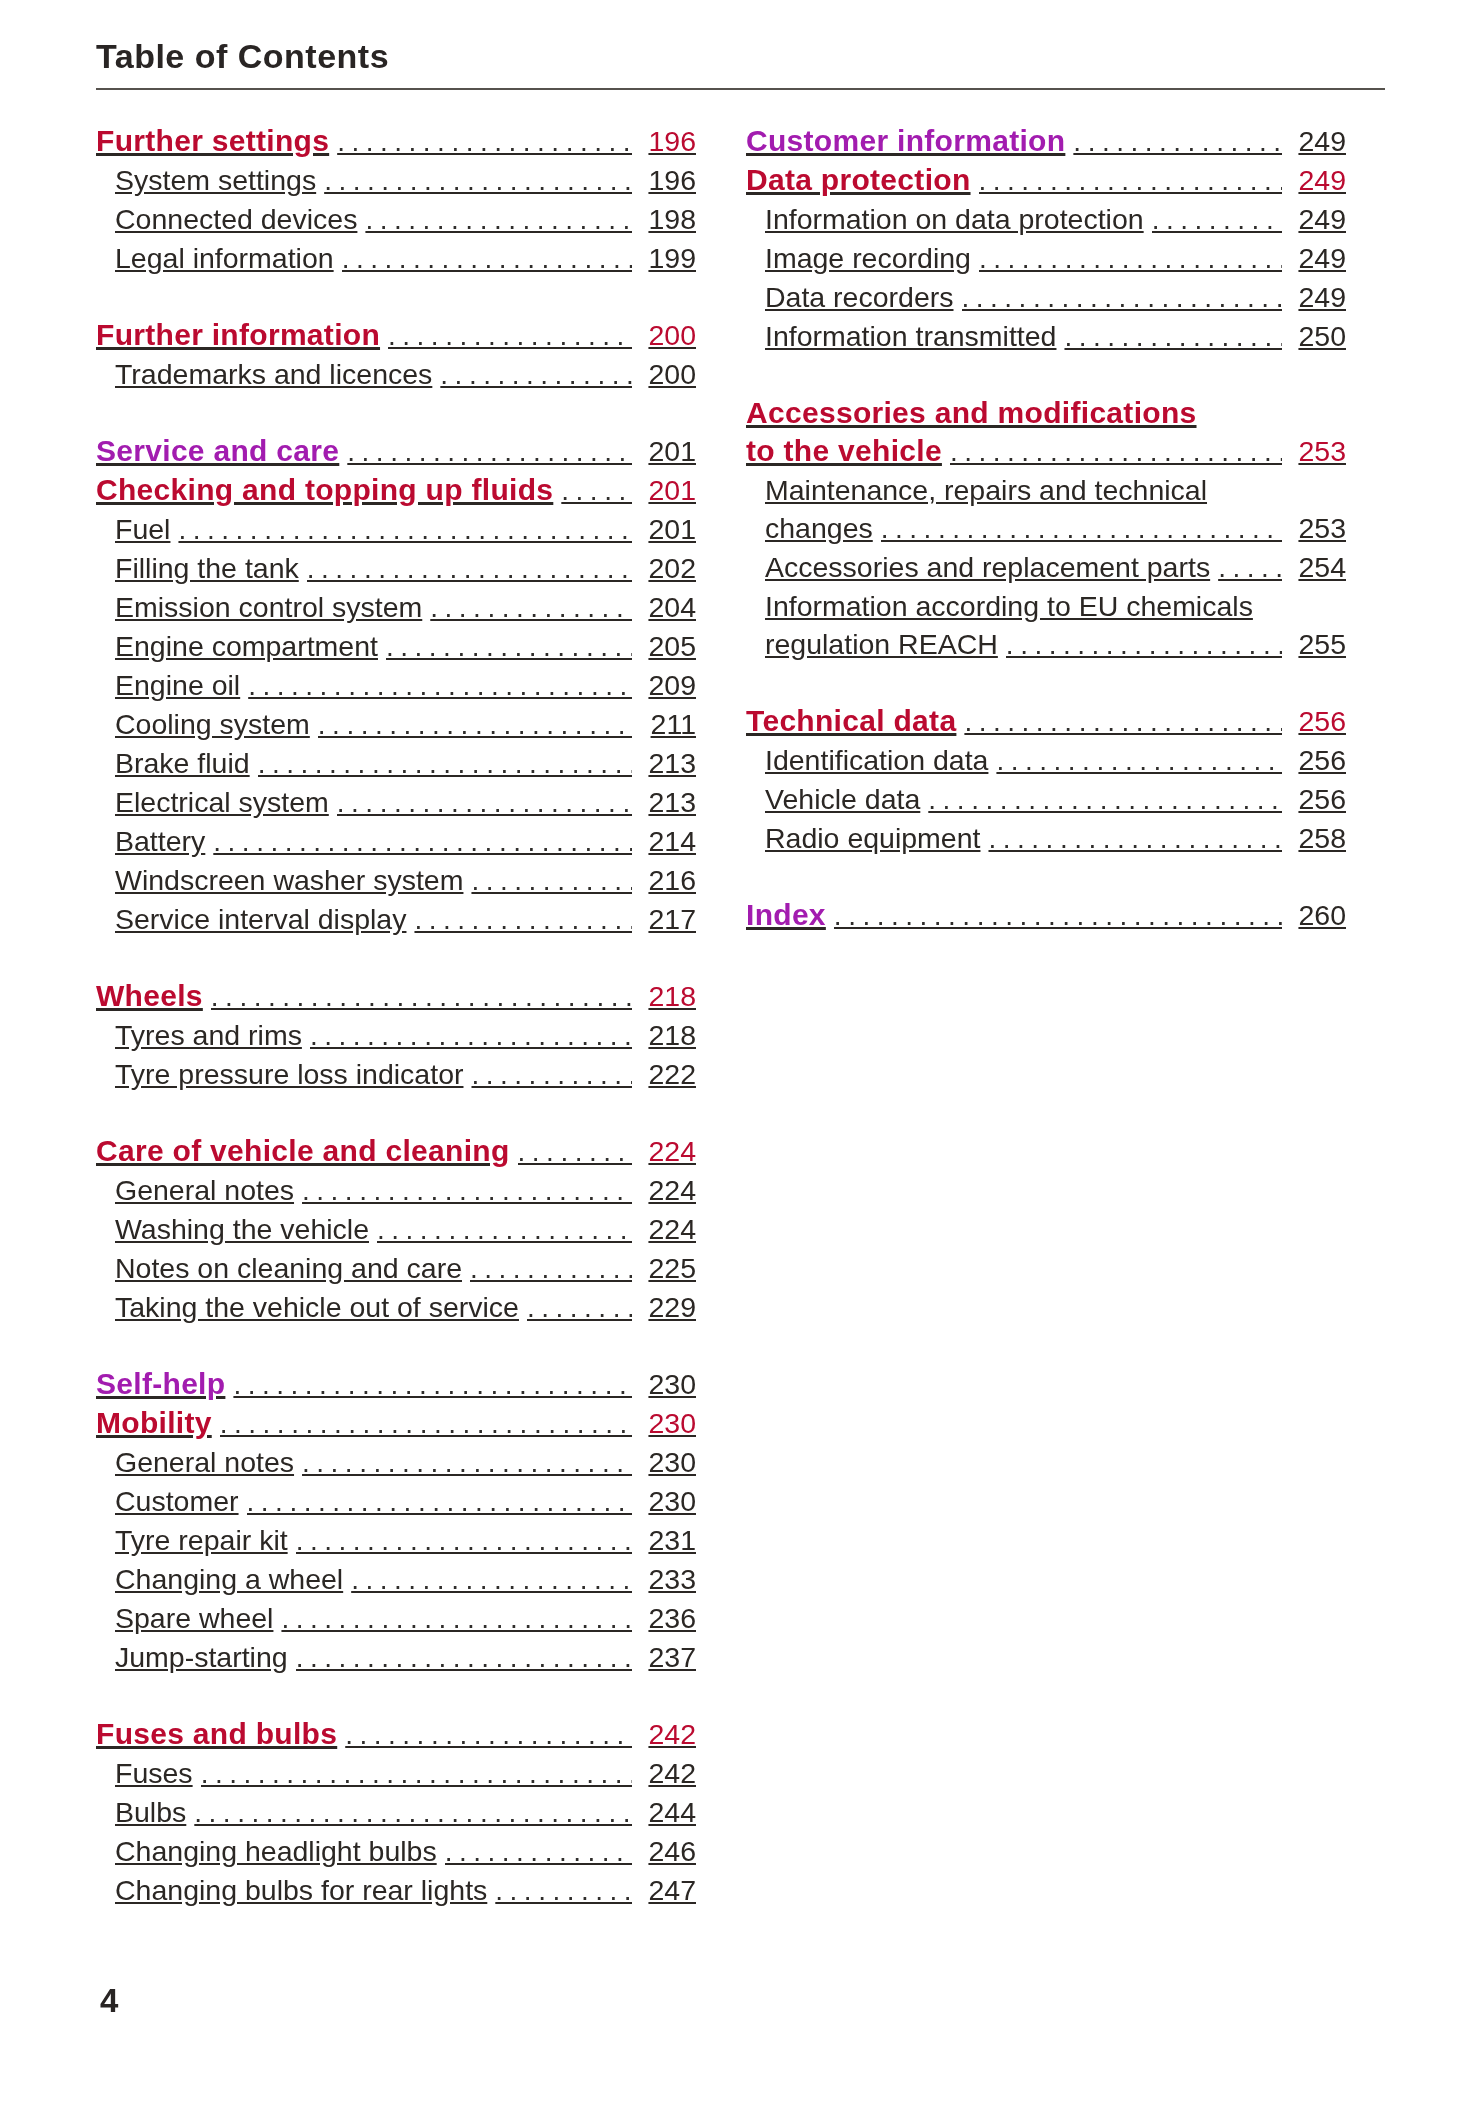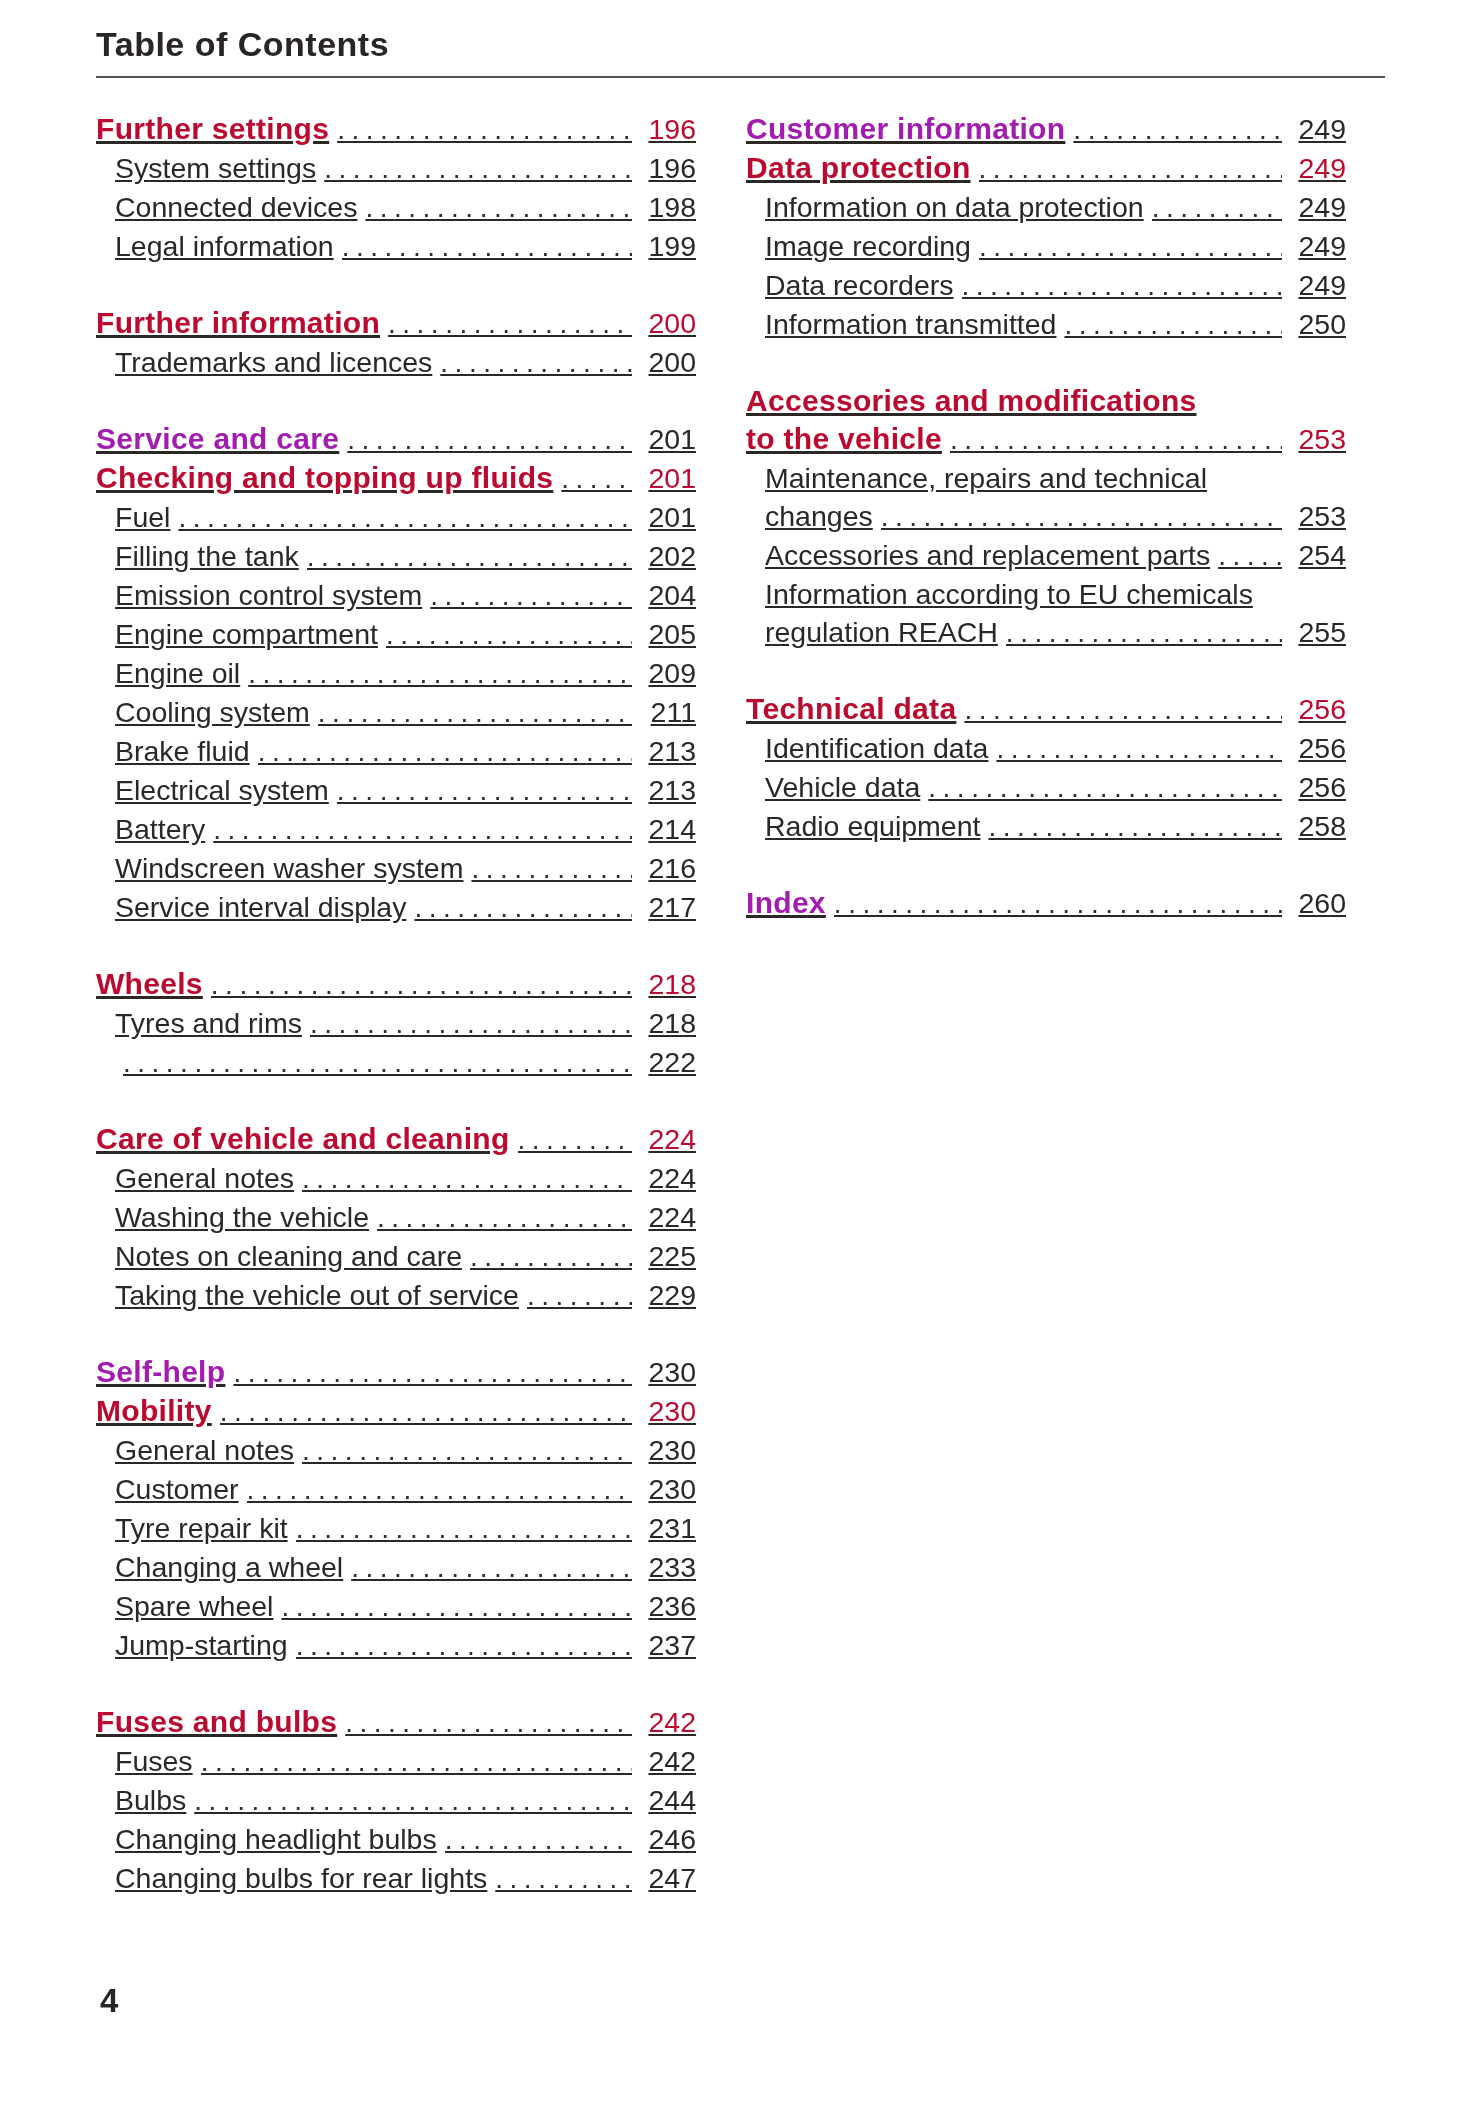--- a/index.html
+++ b/index.html
@@ -9,21 +9,21 @@
   }
   *{margin:0;padding:0;box-sizing:border-box;}
   html,body{background:#ffffff;}
   body{
     width:1481px;height:2101px;
     font-family:"Liberation Sans",sans-serif;
     color:var(--ink);
     position:relative;
     overflow:hidden;
   }
-  .page{position:absolute;inset:0;padding:24px 96px 0 96px;}
+  .page{position:absolute;inset:0;padding:36px 96px 0 96px;}
   .page-title{
     font-size:34px;font-weight:700;letter-spacing:0.5px;color:#292524;
     line-height:40px;
   }
   .rule{border-top:2px solid #56524d;margin-top:12px;}
   .columns{display:flex;gap:50px;margin-top:32px;}
   .col{width:600px;flex:0 0 600px;}
   .toc-section{margin-bottom:38px;text-decoration:underline;}
   .toc-row{
     display:flex;align-items:baseline;
@@ -163,20 +163,21 @@
             <span class="lbl">Wheels</span>
             <span class="dots"></span>
             <span class="pg">218</span>
           </div>
           <div class="toc-row item">
             <span class="lbl">Tyres and rims</span>
             <span class="dots"></span>
             <span class="pg">218</span>
           </div>
           <div class="toc-row item">
+            <span class="lbl">Tyre pressure loss indicator</span>
             <span class="dots"></span>
             <span class="pg">222</span>
           </div>
         </div>
         <div class="toc-section">
           <div class="toc-row red-heading">
             <span class="lbl">Care of vehicle and cleaning</span>
             <span class="dots"></span>
             <span class="pg">224</span>
           </div>

